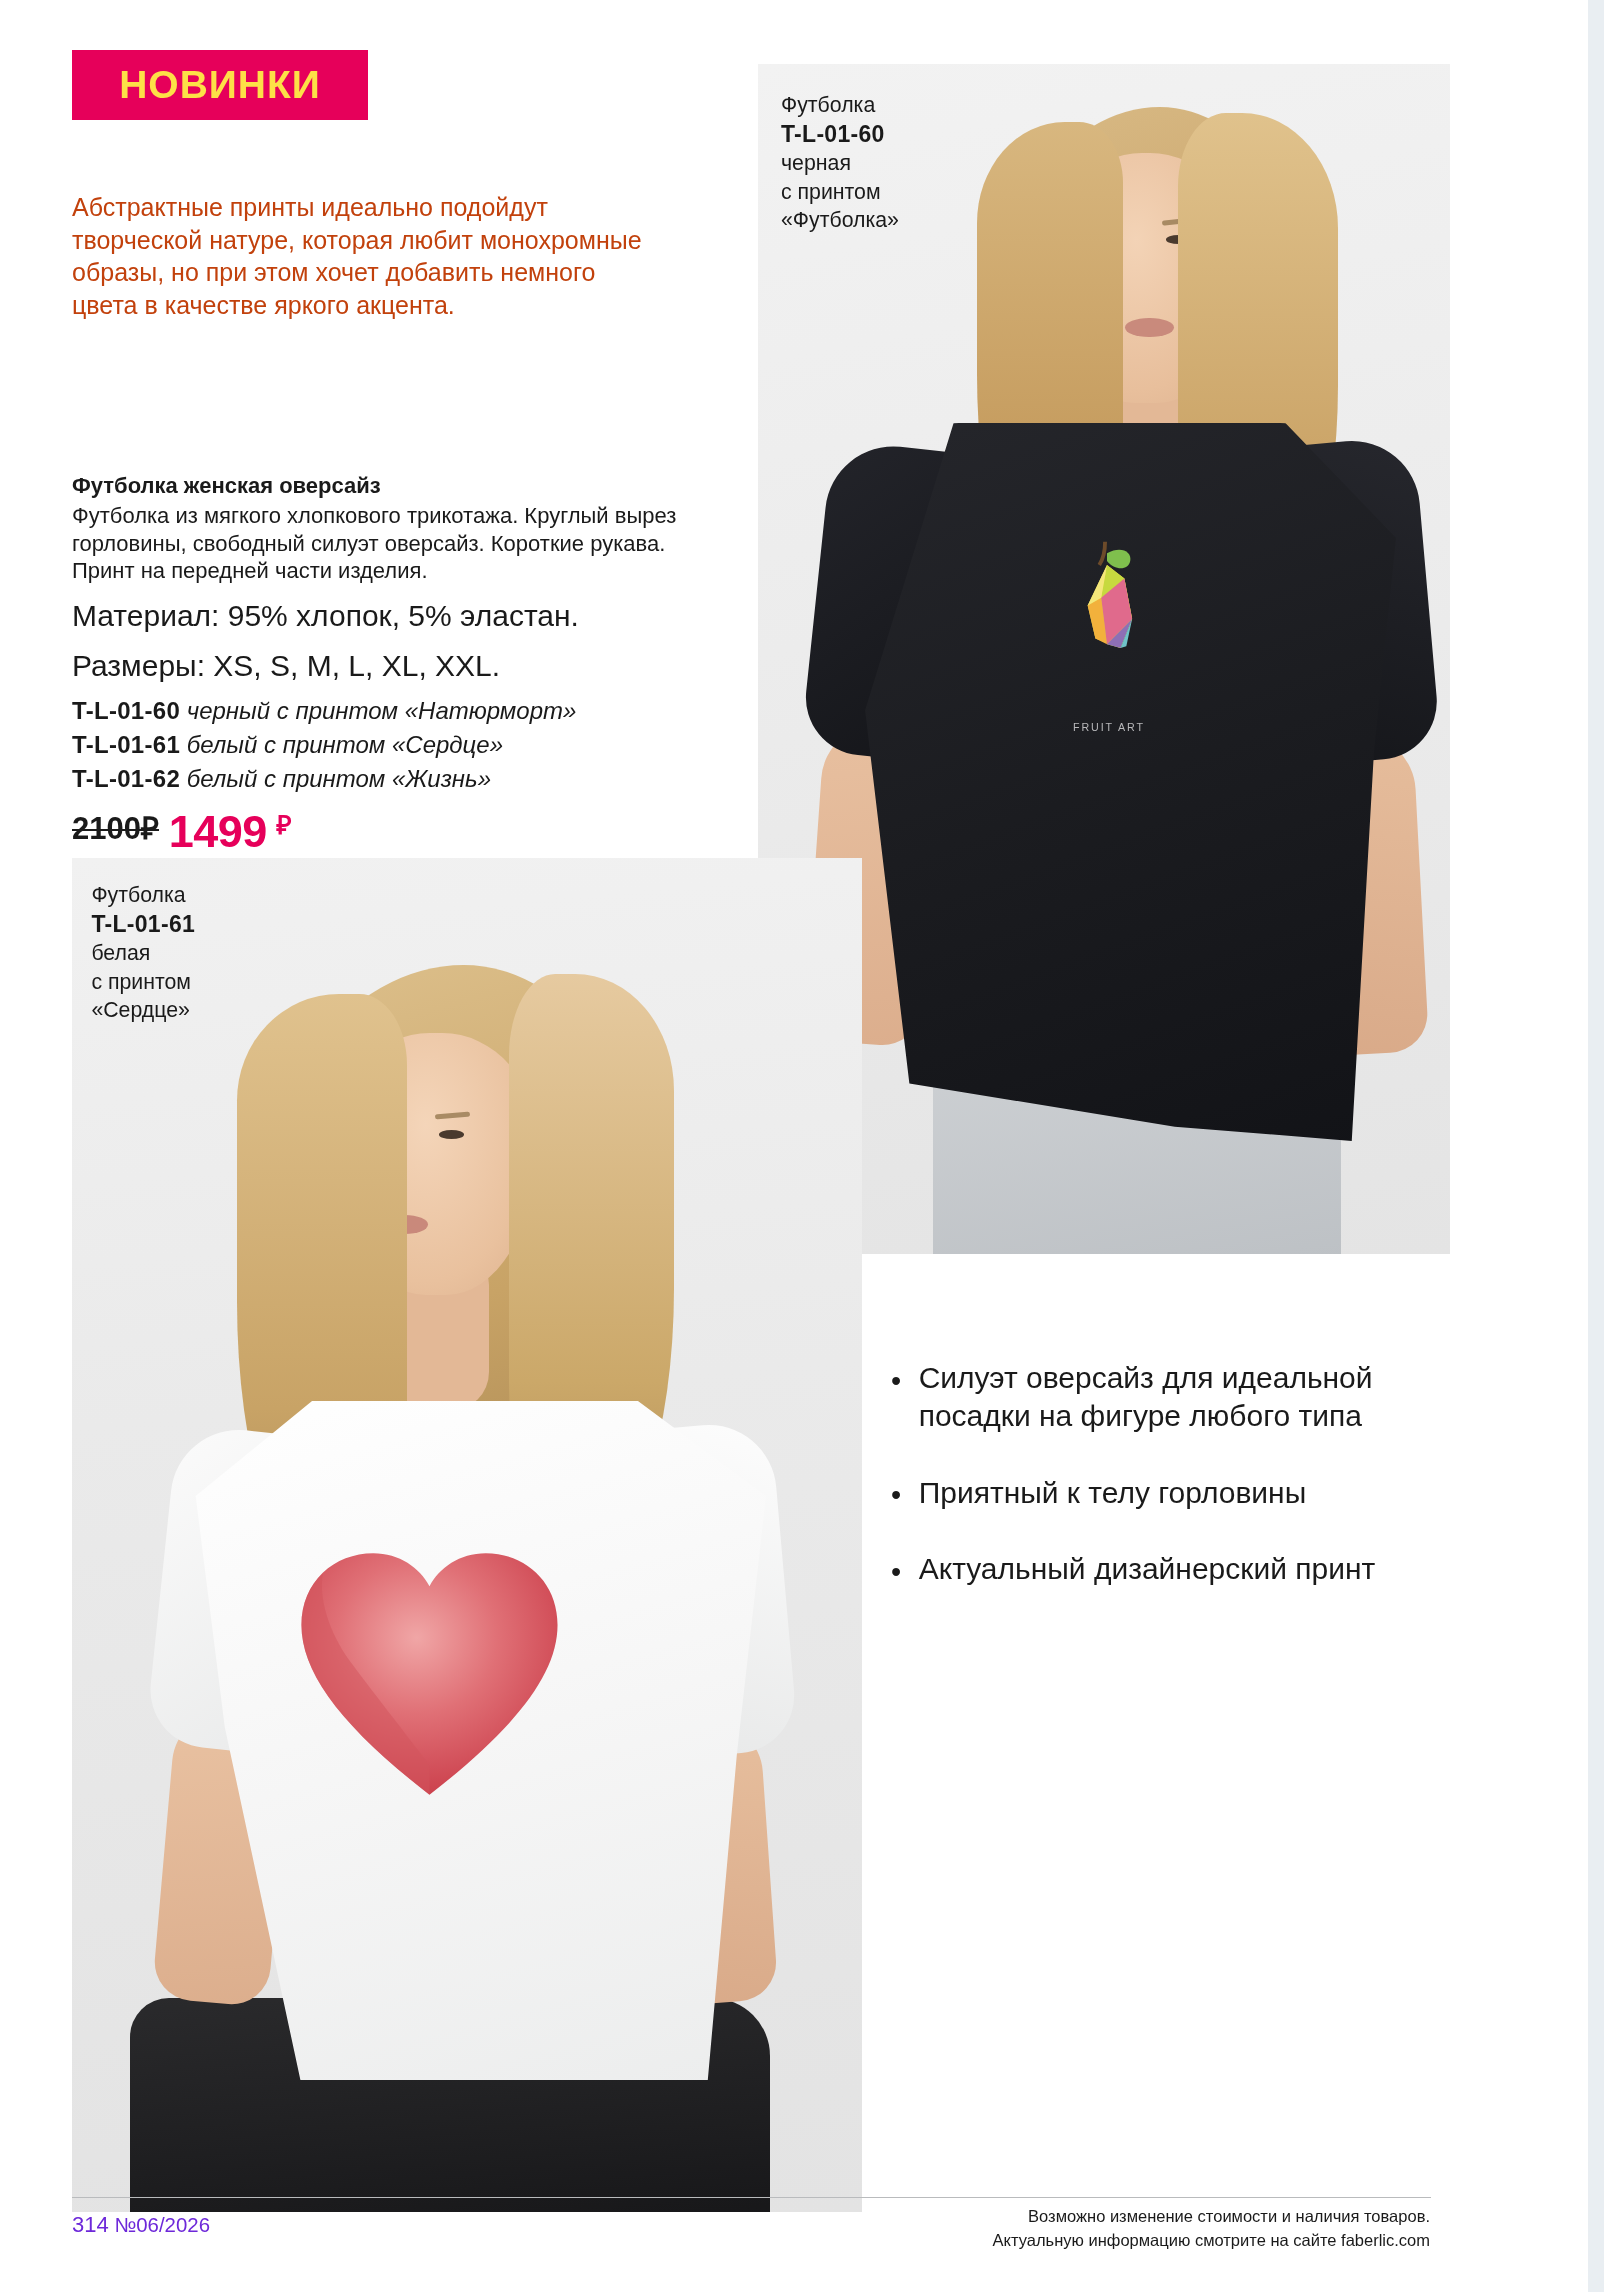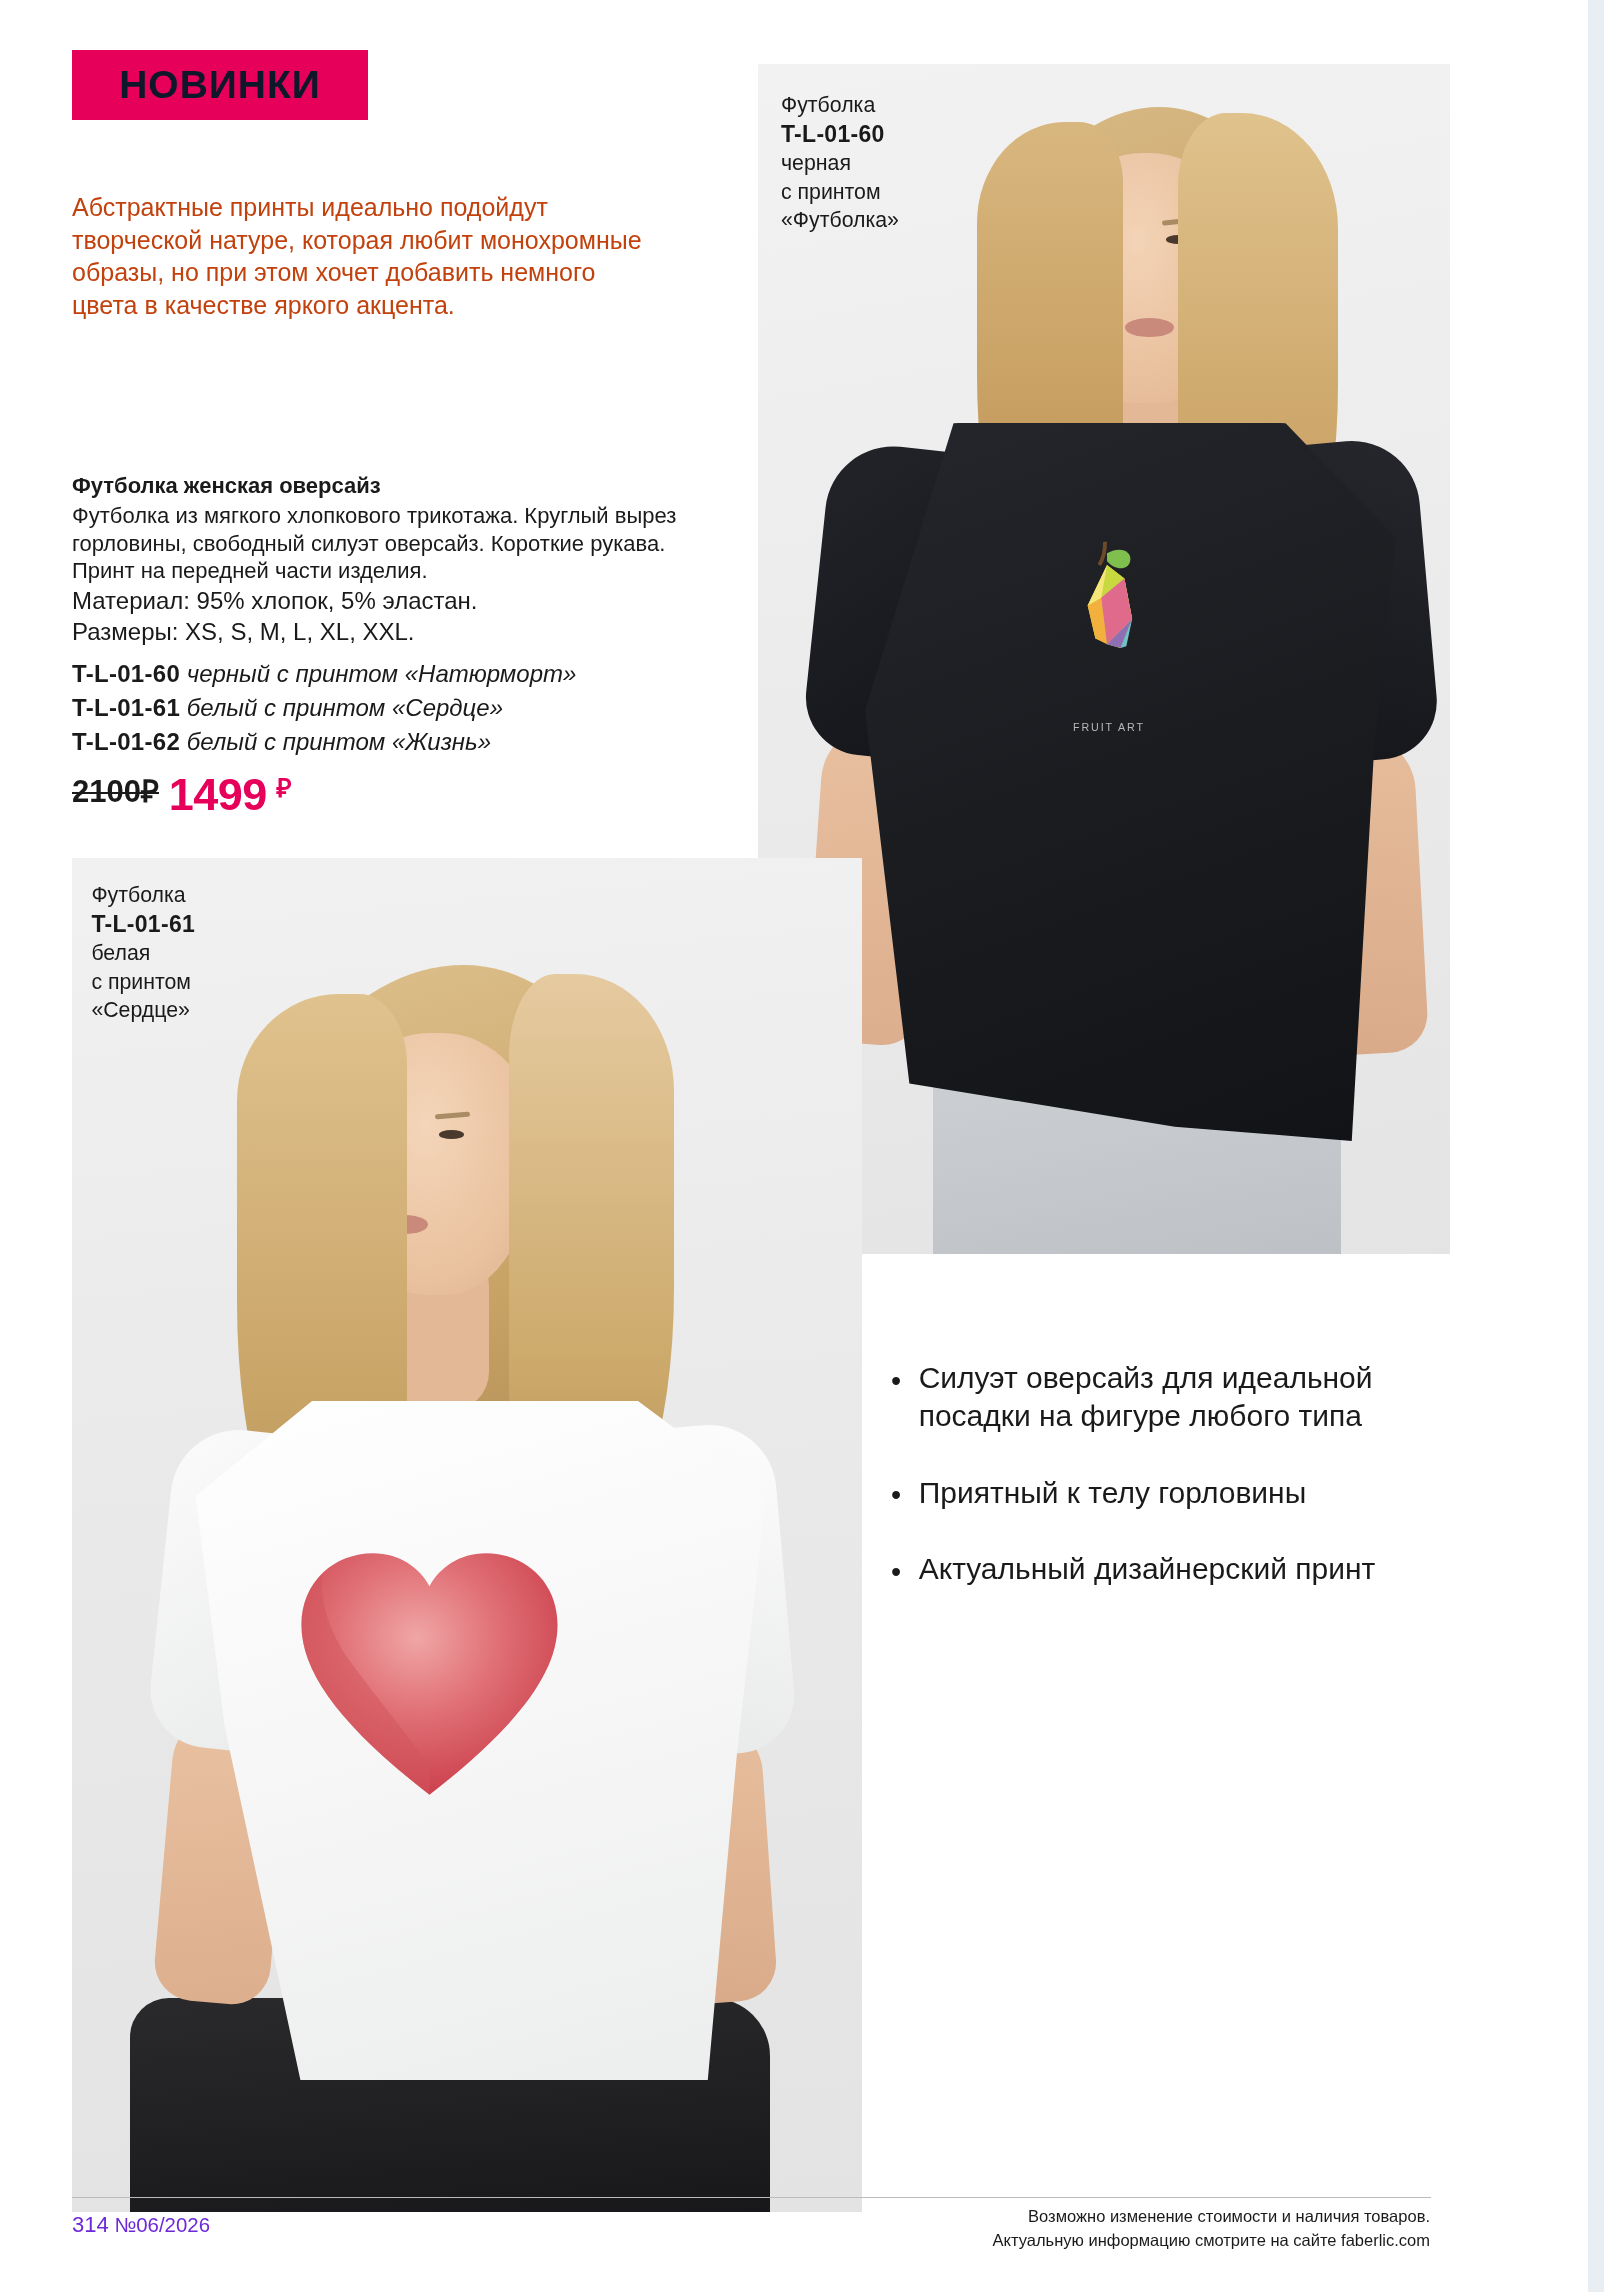--- a/index.html
+++ b/index.html
@@ -30,21 +30,21 @@
   .badge-new {
     position: absolute;
     left: 72px; top: 50px;
     width: 296px; height: 70px;
     background: #e6005a;
     display: flex;
     align-items: center;
     justify-content: center;
   }
   .badge-new span {
-    color: #0f172a;
+    color: #fde047;
     font-weight: bold;
     font-size: 39px;
     letter-spacing: 1px;
   }
 
   
   .intro {
     position: absolute;
     left: 72px; top: 191px;
     width: 582px;
@@ -62,23 +62,23 @@
   .prod-title {
     font-size: 22px;
     font-weight: bold;
     margin-bottom: 2.9px;
   }
   .prod-desc {
     font-size: 22px;
     line-height: 1.26;
   }
   .prod-spec {
-    font-size: 24px;
+    font-size: 30px;
     line-height: 1.26;
-    margin-top: 1px;
+    margin-top: 12px;
   }
   .sku-list { margin-top: 9.7px; }
   .sku-row {
     font-size: 24px;
     line-height: 1.42;
     white-space: nowrap;
   }
   .sku-code { font-weight: bold; letter-spacing: 0.3px; }
   .sku-name { font-style: italic; }
 

